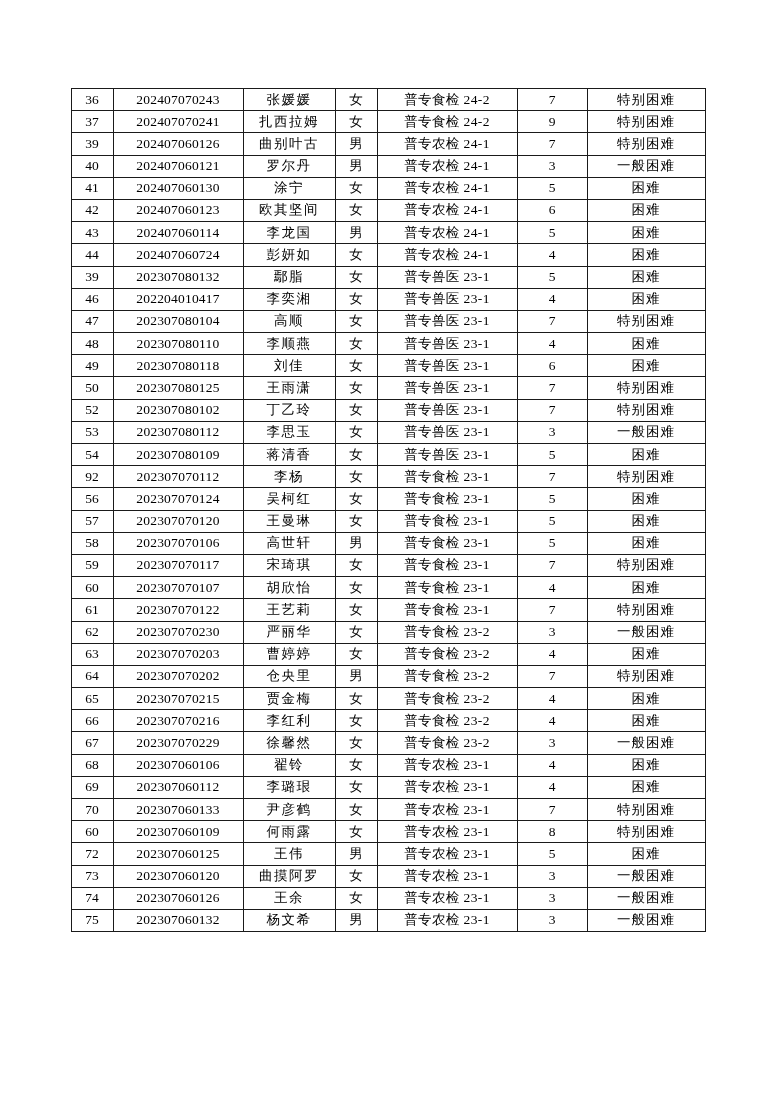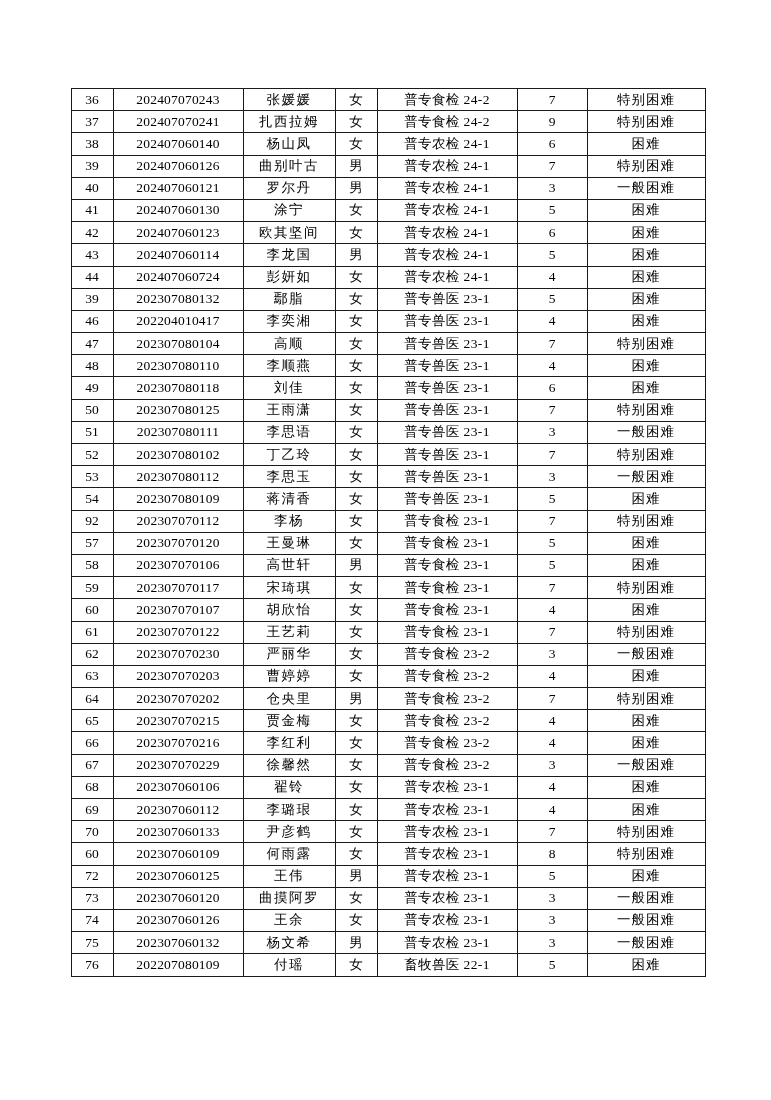--- a/index.html
+++ b/index.html
@@ -87,29 +87,20 @@
           <tr>
             <td class="idx">37</td>
             <td class="id">202407070241</td>
             <td class="name">扎西拉姆</td>
             <td class="sex">女</td>
             <td class="class">普专食检 24-2</td>
             <td class="score">9</td>
             <td class="level">特别困难</td>
           </tr>
           <tr>
-            <td class="idx">38</td>
-            <td class="id">202407060140</td>
-            <td class="name">杨山凤</td>
-            <td class="sex">女</td>
-            <td class="class">普专农检 24-1</td>
-            <td class="score">6</td>
-            <td class="level">困难</td>
-          </tr>
-          <tr>
             <td class="idx">39</td>
             <td class="id">202407060126</td>
             <td class="name">曲别叶古</td>
             <td class="sex">男</td>
             <td class="class">普专农检 24-1</td>
             <td class="score">7</td>
             <td class="level">特别困难</td>
           </tr>
           <tr>
             <td class="idx">40</td>
@@ -204,29 +195,20 @@
           <tr>
             <td class="idx">50</td>
             <td class="id">202307080125</td>
             <td class="name">王雨潇</td>
             <td class="sex">女</td>
             <td class="class">普专兽医 23-1</td>
             <td class="score">7</td>
             <td class="level">特别困难</td>
           </tr>
           <tr>
-            <td class="idx">51</td>
-            <td class="id">202307080111</td>
-            <td class="name">李思语</td>
-            <td class="sex">女</td>
-            <td class="class">普专兽医 23-1</td>
-            <td class="score">3</td>
-            <td class="level">一般困难</td>
-          </tr>
-          <tr>
             <td class="idx">52</td>
             <td class="id">202307080102</td>
             <td class="name">丁乙玲</td>
             <td class="sex">女</td>
             <td class="class">普专兽医 23-1</td>
             <td class="score">7</td>
             <td class="level">特别困难</td>
           </tr>
           <tr>
             <td class="idx">53</td>
@@ -249,20 +231,29 @@
           <tr>
             <td class="idx">92</td>
             <td class="id">202307070112</td>
             <td class="name">李杨</td>
             <td class="sex">女</td>
             <td class="class">普专食检 23-1</td>
             <td class="score">7</td>
             <td class="level">特别困难</td>
           </tr>
           <tr>
+            <td class="idx">56</td>
+            <td class="id">202307070124</td>
+            <td class="name">吴柯红</td>
+            <td class="sex">女</td>
+            <td class="class">普专食检 23-1</td>
+            <td class="score">5</td>
+            <td class="level">困难</td>
+          </tr>
+          <tr>
             <td class="idx">57</td>
             <td class="id">202307070120</td>
             <td class="name">王曼琳</td>
             <td class="sex">女</td>
             <td class="class">普专食检 23-1</td>
             <td class="score">5</td>
             <td class="level">困难</td>
           </tr>
           <tr>
             <td class="idx">58</td>
@@ -418,26 +409,17 @@
             <td class="level">一般困难</td>
           </tr>
           <tr>
             <td class="idx">75</td>
             <td class="id">202307060132</td>
             <td class="name">杨文希</td>
             <td class="sex">男</td>
             <td class="class">普专农检 23-1</td>
             <td class="score">3</td>
             <td class="level">一般困难</td>
-          </tr>
-          <tr>
-            <td class="idx">76</td>
-            <td class="id">202207080109</td>
-            <td class="name">付瑶</td>
-            <td class="sex">女</td>
-            <td class="class">畜牧兽医 22-1</td>
-            <td class="score">5</td>
-            <td class="level">困难</td>
           </tr>
         </tbody>
     </table>
   </div>
 </div>
 
 </body></html>

